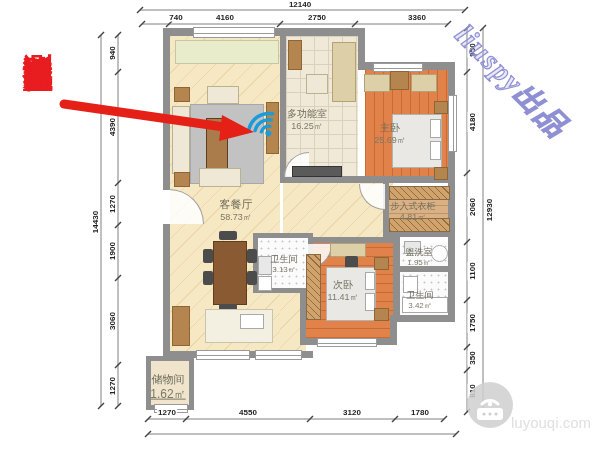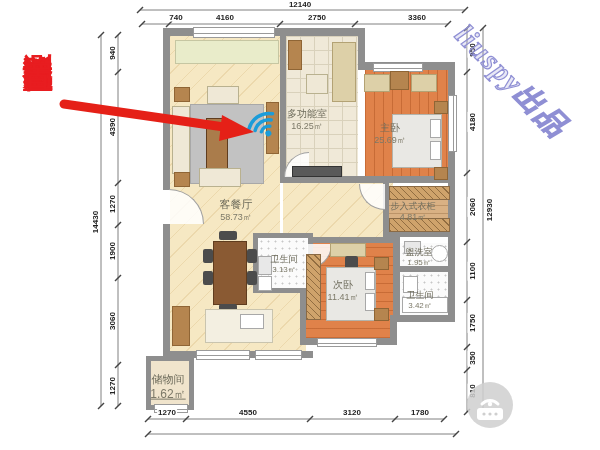--- a/index.html
+++ b/index.html
@@ -297,14 +297,15 @@
   <div id="wm-diag">liuspy出品</div>
   <div id="wm-circle"></div>
   <svg class="abs" style="left:467px;top:382px;" width="46" height="46" viewBox="0 0 46 46">
     <path d="M15,22 a11,11 0 0 1 16,0" fill="none" stroke="#fff" stroke-width="3" stroke-linecap="round"></path>
     <circle cx="23" cy="22" r="2.2" fill="#fff"></circle>
     <rect x="10" y="26" width="26" height="12" rx="3" fill="#fff"></rect>
     <circle cx="17" cy="32" r="1.6" fill="#cfcfcf"></circle>
     <circle cx="23" cy="32" r="1.6" fill="#cfcfcf"></circle>
     <circle cx="29" cy="32" r="1.6" fill="#cfcfcf"></circle>
   </svg>
+  <div id="wm-site">luyouqi.com</div>
 
 </div>
 
 </body></html>

